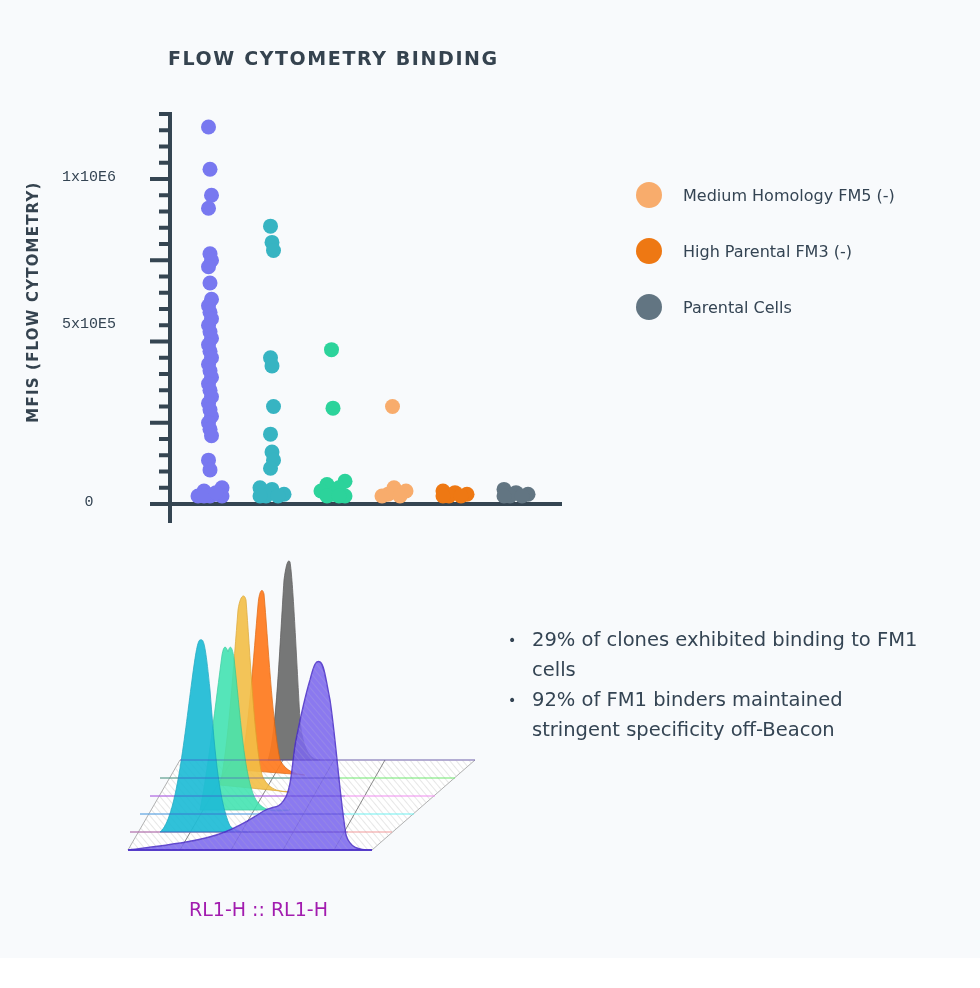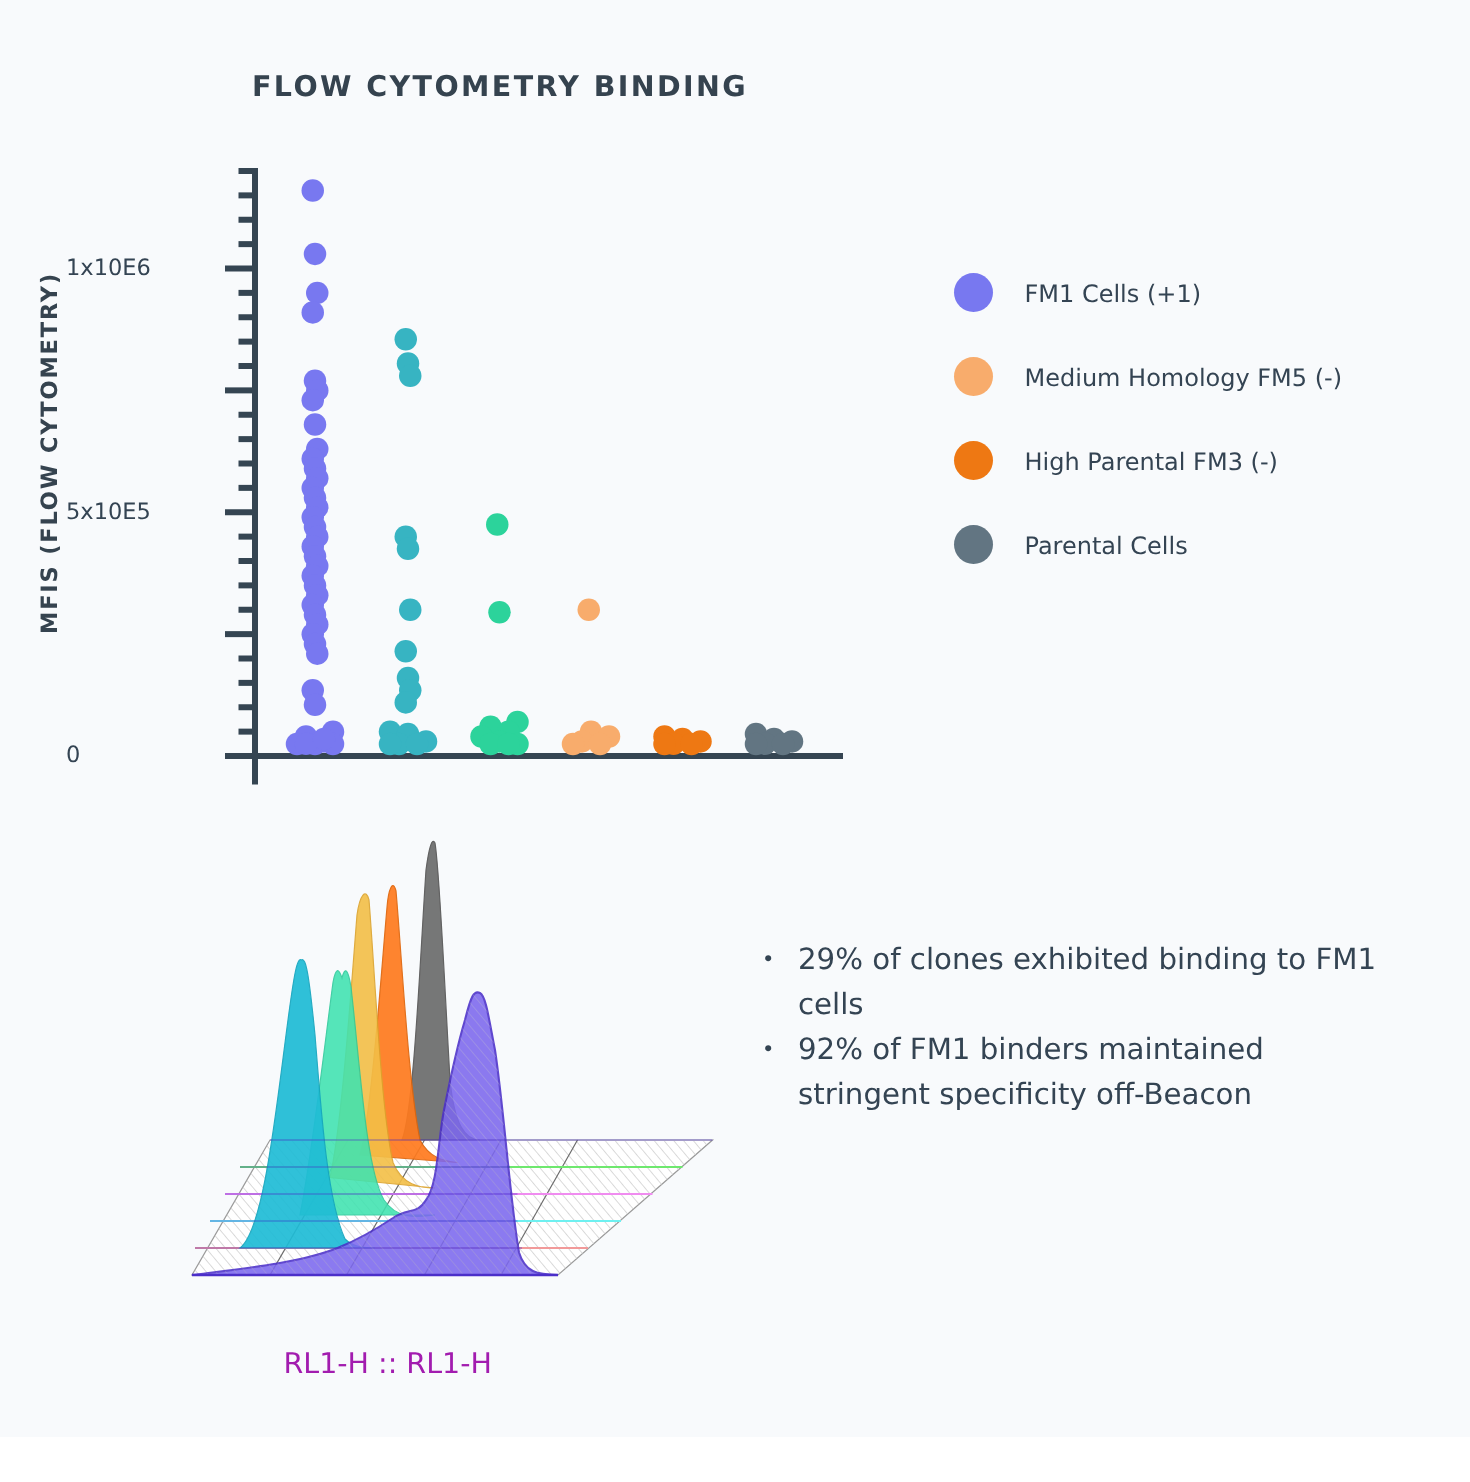--- a/index.html
+++ b/index.html
@@ -9,42 +9,42 @@
   }
   .panel { position: absolute; left: 0; top: 0; width: 980px; height: 958px; background: #f8fafc; }
   .title {
     position: absolute; left: 168px; top: 47px; font-size: 19px; font-weight: bold;
     letter-spacing: 1.6px; color: #35434f; white-space: nowrap;
   }
   .ylabel {
     position: absolute; left: 33px; top: 302px; transform: translate(-50%, -50%) rotate(-90deg);
     font-size: 15px; font-weight: bold; letter-spacing: 1.2px; color: #35434f; white-space: nowrap;
   }
-  .ytick-label { position: absolute; font-size: 15px; color: #344453; text-align: left; width: 90px; white-space: nowrap; }
+  .ytick-label { position: absolute; font-size: 15px; color: #344453; text-align: center; width: 90px; white-space: nowrap; font-family: Liberation Mono, monospace; }
   svg.scatter { position: absolute; left: 0; top: 0; }
   .legend { position: absolute; left: 636px; top: 167px; }
   .legend-item { display: flex; align-items: center; height: 56px; }
   .legend-dot { width: 26px; height: 26px; border-radius: 50%; margin-right: 21px; }
   .legend-label { font-size: 16px; color: #344453; white-space: nowrap; }
   svg.hist { position: absolute; left: 0; top: 0; }
   .bullets { position: absolute; left: 508px; top: 625px; width: 420px; }
   .bullet { display: flex; font-size: 19.5px; line-height: 30px; color: #344453; }
   .bullet-mark { width: 24px; flex: none; font-size: 14px; }
   .xlabel { position: absolute; left: 189px; top: 898px; font-size: 19px; color: #a21caf; white-space: nowrap; }
 </style>
 </head>
 <body>
 
 <div class="panel"></div>
 
 <div class="title">FLOW CYTOMETRY BINDING</div>
 <div class="ylabel">MFIS (FLOW CYTOMETRY)</div>
 
 <div class="ytick-label" style="left:44px; top:169px;">1x10E6</div>
-<div class="ytick-label" style="left:44px; top:332px;">5x10E5</div>
+<div class="ytick-label" style="left:44px; top:316px;">5x10E5</div>
 <div class="ytick-label" style="left:44px; top:494px;">0</div>
 
 <svg class="scatter" id="scatter-svg" width="600" height="540">
   <g id="axis-ticks">
       <line x1="150" x2="170" y1="504" y2="504" stroke="#354552" stroke-width="4"></line>
       <line x1="159" x2="170" y1="487.75" y2="487.75" stroke="#354552" stroke-width="4"></line>
       <line x1="159" x2="170" y1="471.5" y2="471.5" stroke="#354552" stroke-width="4"></line>
       <line x1="159" x2="170" y1="455.25" y2="455.25" stroke="#354552" stroke-width="4"></line>
       <line x1="159" x2="170" y1="439" y2="439" stroke="#354552" stroke-width="4"></line>
       <line x1="150" x2="170" y1="422.75" y2="422.75" stroke="#354552" stroke-width="4"></line>
@@ -153,24 +153,20 @@
       <circle cx="516" cy="492.625" r="7.5" fill="#627582"></circle>
       <circle cx="528" cy="494.25" r="7.5" fill="#627582"></circle>
       <circle cx="510" cy="495.875" r="7.5" fill="#627582"></circle>
       <circle cx="522" cy="496" r="7.5" fill="#627582"></circle>
       <circle cx="504" cy="496" r="7.5" fill="#627582"></circle>
     </g>
 </svg>
 
 <div class="legend">
   <div class="legend-item">
-    <span class="legend-dot" style="background:#7878f0"></span>
-    <span class="legend-label">FM1 Cells (+1)</span>
-  </div>
-  <div class="legend-item">
     <span class="legend-dot" style="background:#f8ac6c"></span>
     <span class="legend-label">Medium Homology FM5 (-)</span>
   </div>
   <div class="legend-item">
     <span class="legend-dot" style="background:#ee7813"></span>
     <span class="legend-label">High Parental FM3 (-)</span>
   </div>
   <div class="legend-item">
     <span class="legend-dot" style="background:#627582"></span>
     <span class="legend-label">Parental Cells</span>

